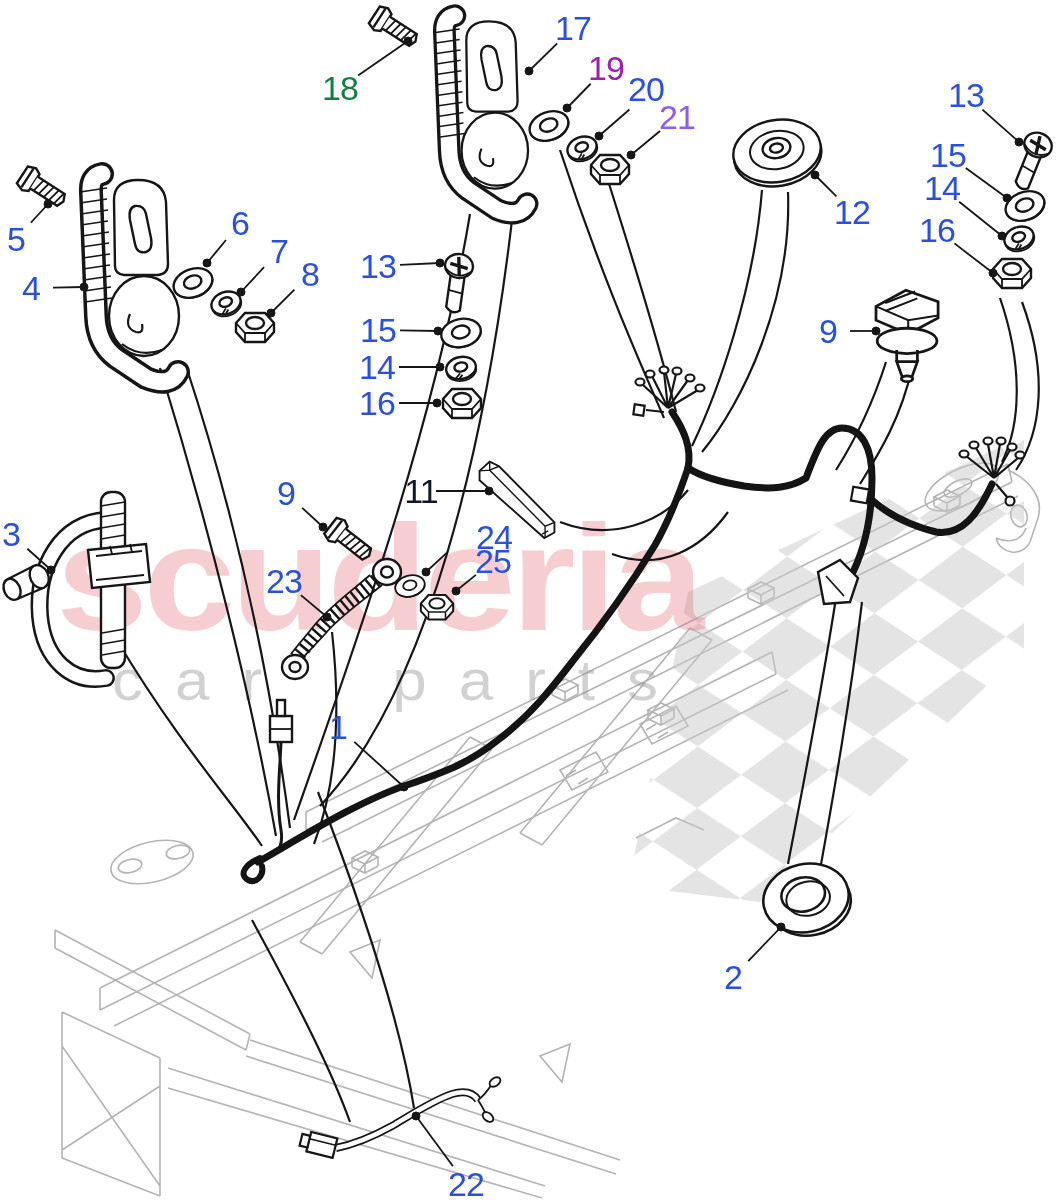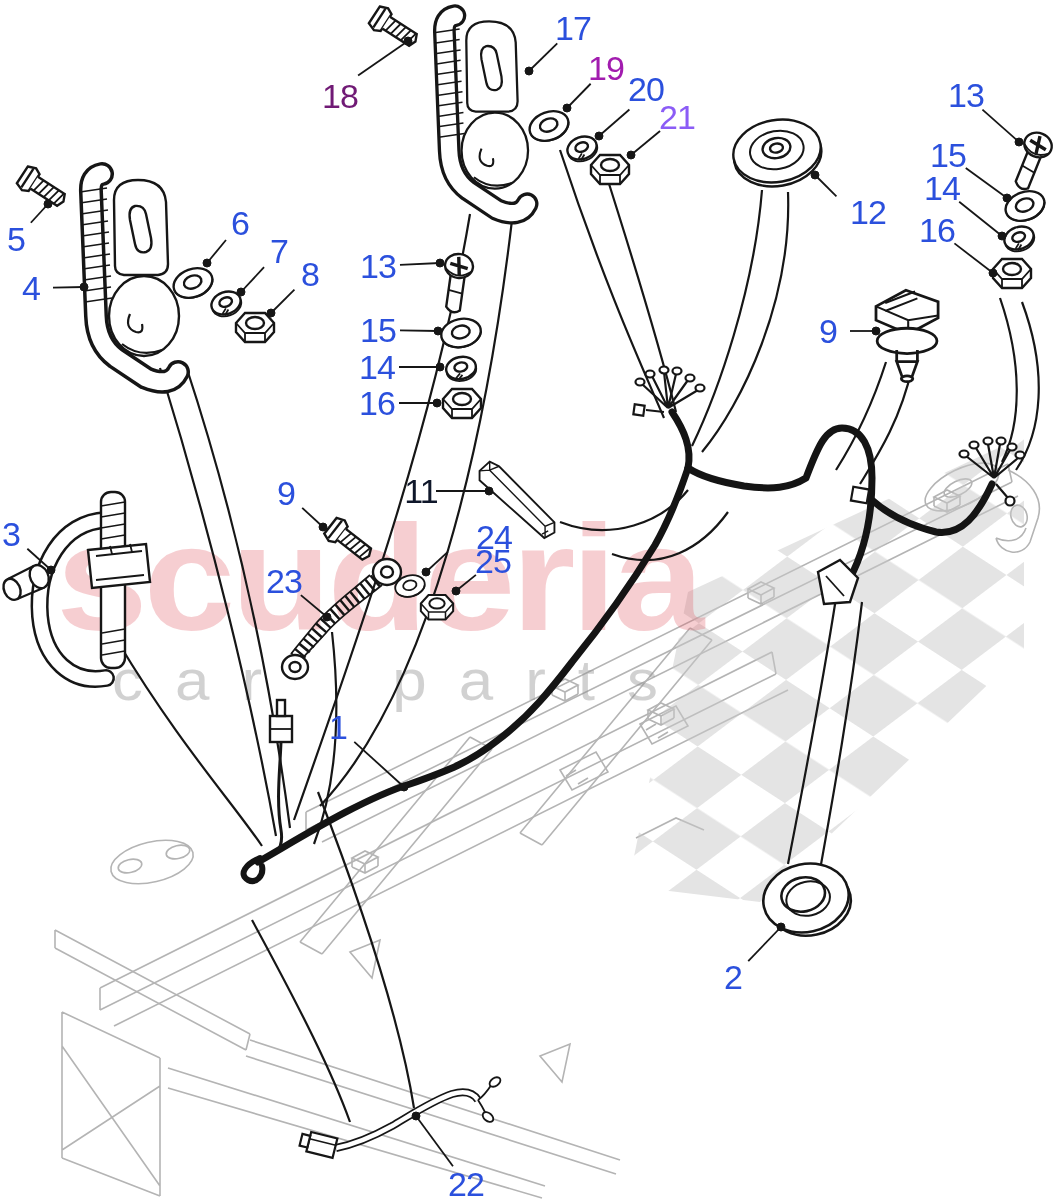--- a/index.html
+++ b/index.html
@@ -326,35 +326,35 @@
         <line x1="354.27868161471076" y1="741.7988014679189" x2="404" y2="787" stroke-width="1.8"></line>
         <circle cx="404" cy="787" r="4"></circle>
         <line x1="748.2357002201737" y1="961.129478937319" x2="781" y2="927" stroke-width="1.8"></line>
         <circle cx="781" cy="927" r="4"></circle>
         <line x1="452.9674100894946" y1="1166.2756777217126" x2="416" y2="1116" stroke-width="1.8"></line>
         <circle cx="416" cy="1116" r="4"></circle>
       </g>
 </svg>
 
 <div id="labels-layer">
-      <div class="part-label" style="left: 340px; top: 96px; color: #701a75;">18</div>
+      <div class="part-label" style="left: 340px; top: 88px; color: #15803d;">18</div>
       <div class="part-label" style="left: 573px; top: 28px; color: rgb(43, 80, 221);">17</div>
       <div class="part-label" style="left: 606px; top: 68px; color: #a21caf;">19</div>
       <div class="part-label" style="left: 646px; top: 89px; color: rgb(43, 80, 221);">20</div>
       <div class="part-label" style="left: 677px; top: 117px; color: #8b5cf6;">21</div>
       <div class="part-label" style="left: 16px; top: 239px; color: rgb(43, 80, 221);">5</div>
       <div class="part-label" style="left: 31px; top: 288px; color: rgb(43, 80, 221);">4</div>
       <div class="part-label" style="left: 240px; top: 223px; color: rgb(43, 80, 221);">6</div>
       <div class="part-label" style="left: 279px; top: 251px; color: rgb(43, 80, 221);">7</div>
       <div class="part-label" style="left: 310px; top: 274px; color: rgb(43, 80, 221);">8</div>
       <div class="part-label" style="left: 378px; top: 266px; color: rgb(43, 80, 221);">13</div>
       <div class="part-label" style="left: 378px; top: 330px; color: rgb(43, 80, 221);">15</div>
       <div class="part-label" style="left: 377px; top: 367px; color: rgb(43, 80, 221);">14</div>
       <div class="part-label" style="left: 377px; top: 403px; color: rgb(43, 80, 221);">16</div>
-      <div class="part-label" style="left: 852px; top: 212px; color: rgb(43, 80, 221); margin-left: 16px;">12</div>
+      <div class="part-label" style="left: 852px; top: 212px; color: rgb(43, 80, 221);">12</div>
       <div class="part-label" style="left: 966px; top: 95px; color: rgb(43, 80, 221);">13</div>
       <div class="part-label" style="left: 948px; top: 155px; color: rgb(43, 80, 221);">15</div>
       <div class="part-label" style="left: 942px; top: 188px; color: rgb(43, 80, 221);">14</div>
       <div class="part-label" style="left: 937px; top: 230px; color: rgb(43, 80, 221);">16</div>
       <div class="part-label" style="left: 828px; top: 331px; color: rgb(43, 80, 221);">9</div>
       <div class="part-label" style="left: 414px; top: 491px; color: #0f172a; margin-left: 7px;">11</div>
       <div class="part-label" style="left: 286px; top: 493px; color: rgb(43, 80, 221);">9</div>
       <div class="part-label" style="left: 284px; top: 581px; color: rgb(43, 80, 221);">23</div>
       <div class="part-label" style="left: 464px; top: 537px; color: rgb(43, 80, 221); margin-left: 30px;">24</div>
       <div class="part-label" style="left: 493px; top: 561px; color: rgb(43, 80, 221);">25</div>

